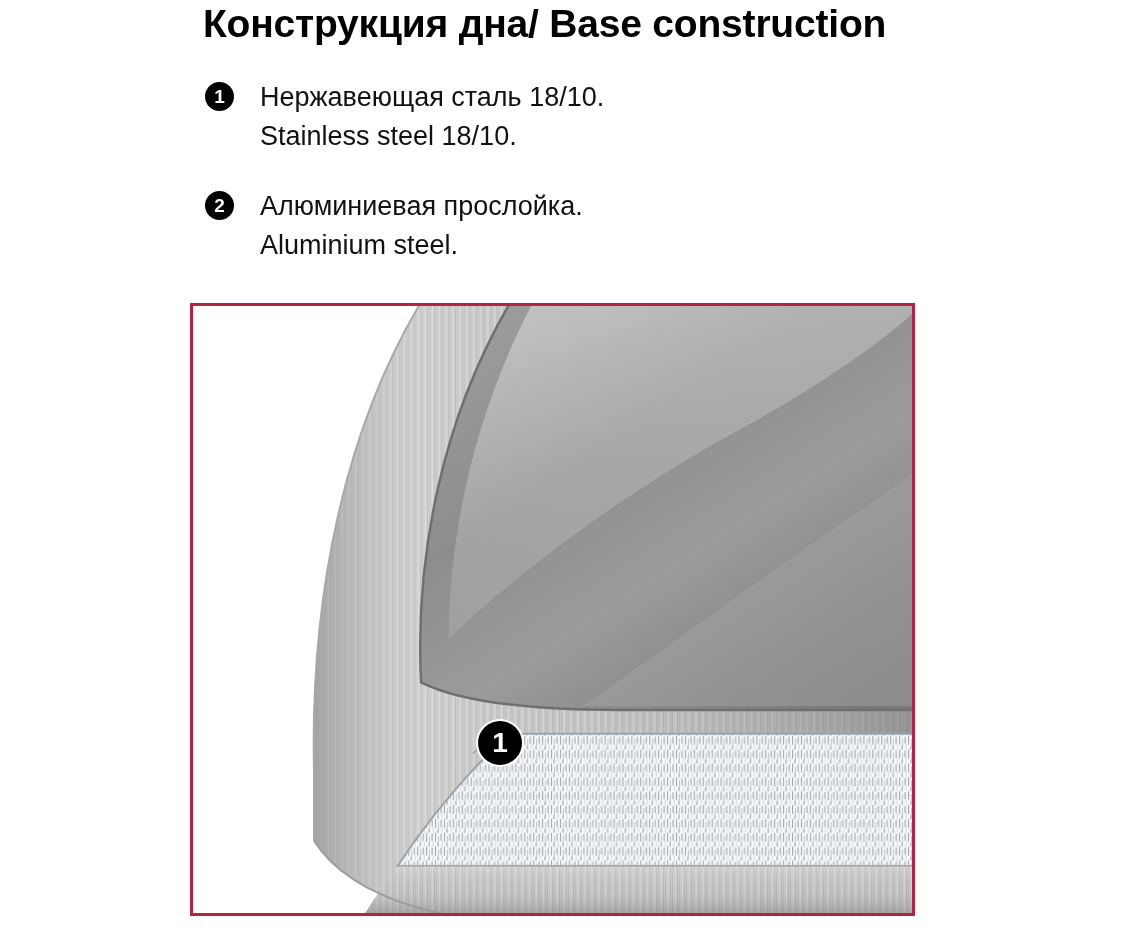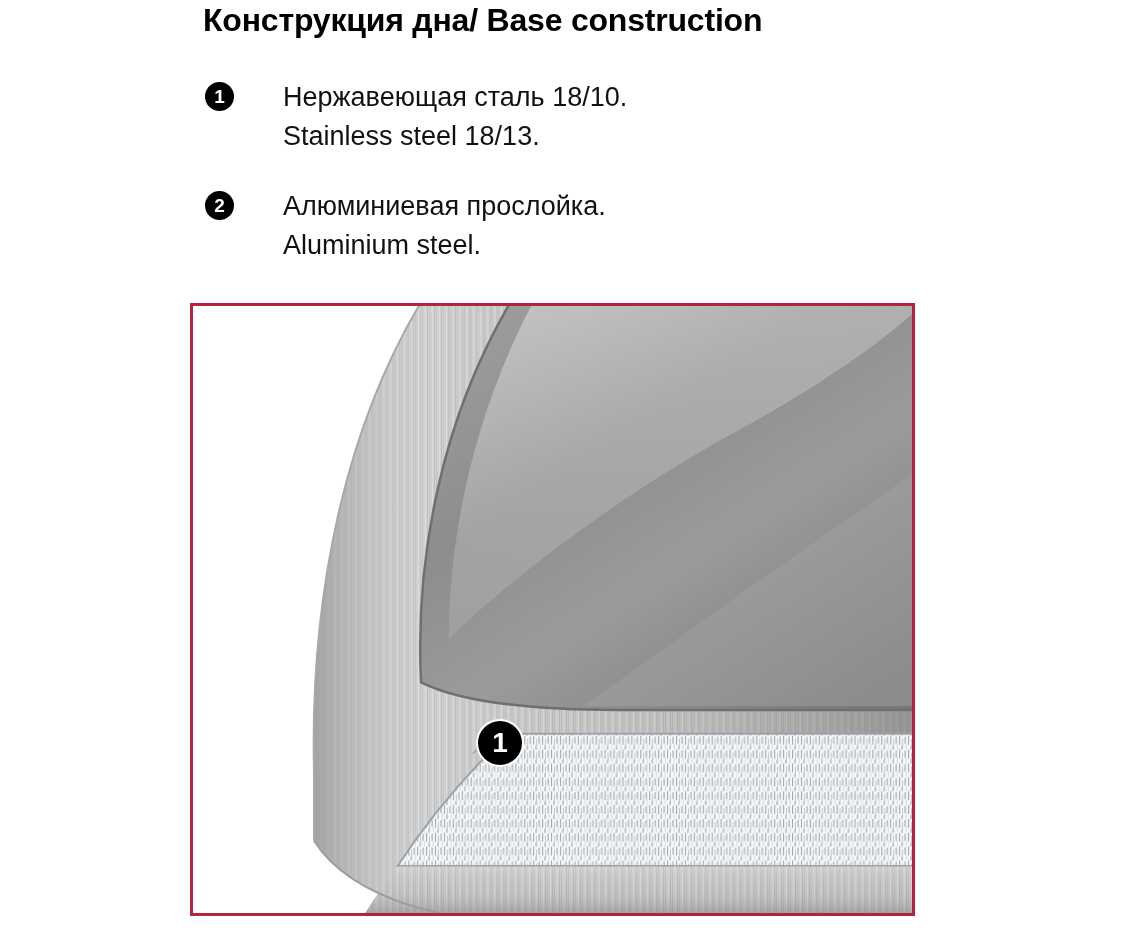--- a/index.html
+++ b/index.html
@@ -20,21 +20,21 @@
     position: relative;
     width: 1135px;
     height: 928px;
   }
 
   
   .title {
     position: absolute;
     left: 203px;
     top: 2px;
-    font-size: 32px;
+    font-size: 39px;
     font-weight: bold;
     letter-spacing: -0.2px;
     color: #000000;
     white-space: nowrap;
   }
 
   
   .legend {
     position: absolute;
     left: 205px;
@@ -53,21 +53,21 @@
     height: 29px;
     border-radius: 50%;
     background: #000000;
     color: #ffffff;
     font-size: 19px;
     font-weight: bold;
     line-height: 29px;
     text-align: center;
   }
   .legend-lines {
-    margin-left: 78px;
+    margin-left: 55px;
     font-size: 27px;
     line-height: 1.46;
     color: #111111;
   }
   .legend-line-2 {
     white-space: nowrap;
   }
 
   
   .figure {
@@ -109,21 +109,21 @@
 <div class="page">
 
   <div class="title">Конструкция дна/ Base construction</div>
 
   <div class="legend">
 
     <div class="legend-item">
       <div class="legend-bullet">1</div>
       <div class="legend-lines">
         <div class="legend-line-1">Нержавеющая сталь 18/10.</div>
-        <div class="legend-line-2">Stainless steel 18/13.</div>
+        <div class="legend-line-2">Stainless steel 18/10.</div>
       </div>
     </div>
 
     <div class="legend-item">
       <div class="legend-bullet">2</div>
       <div class="legend-lines">
         <div class="legend-line-1">Алюминиевая прослойка.</div>
         <div class="legend-line-2">Aluminium steel.</div>
       </div>
     </div>

